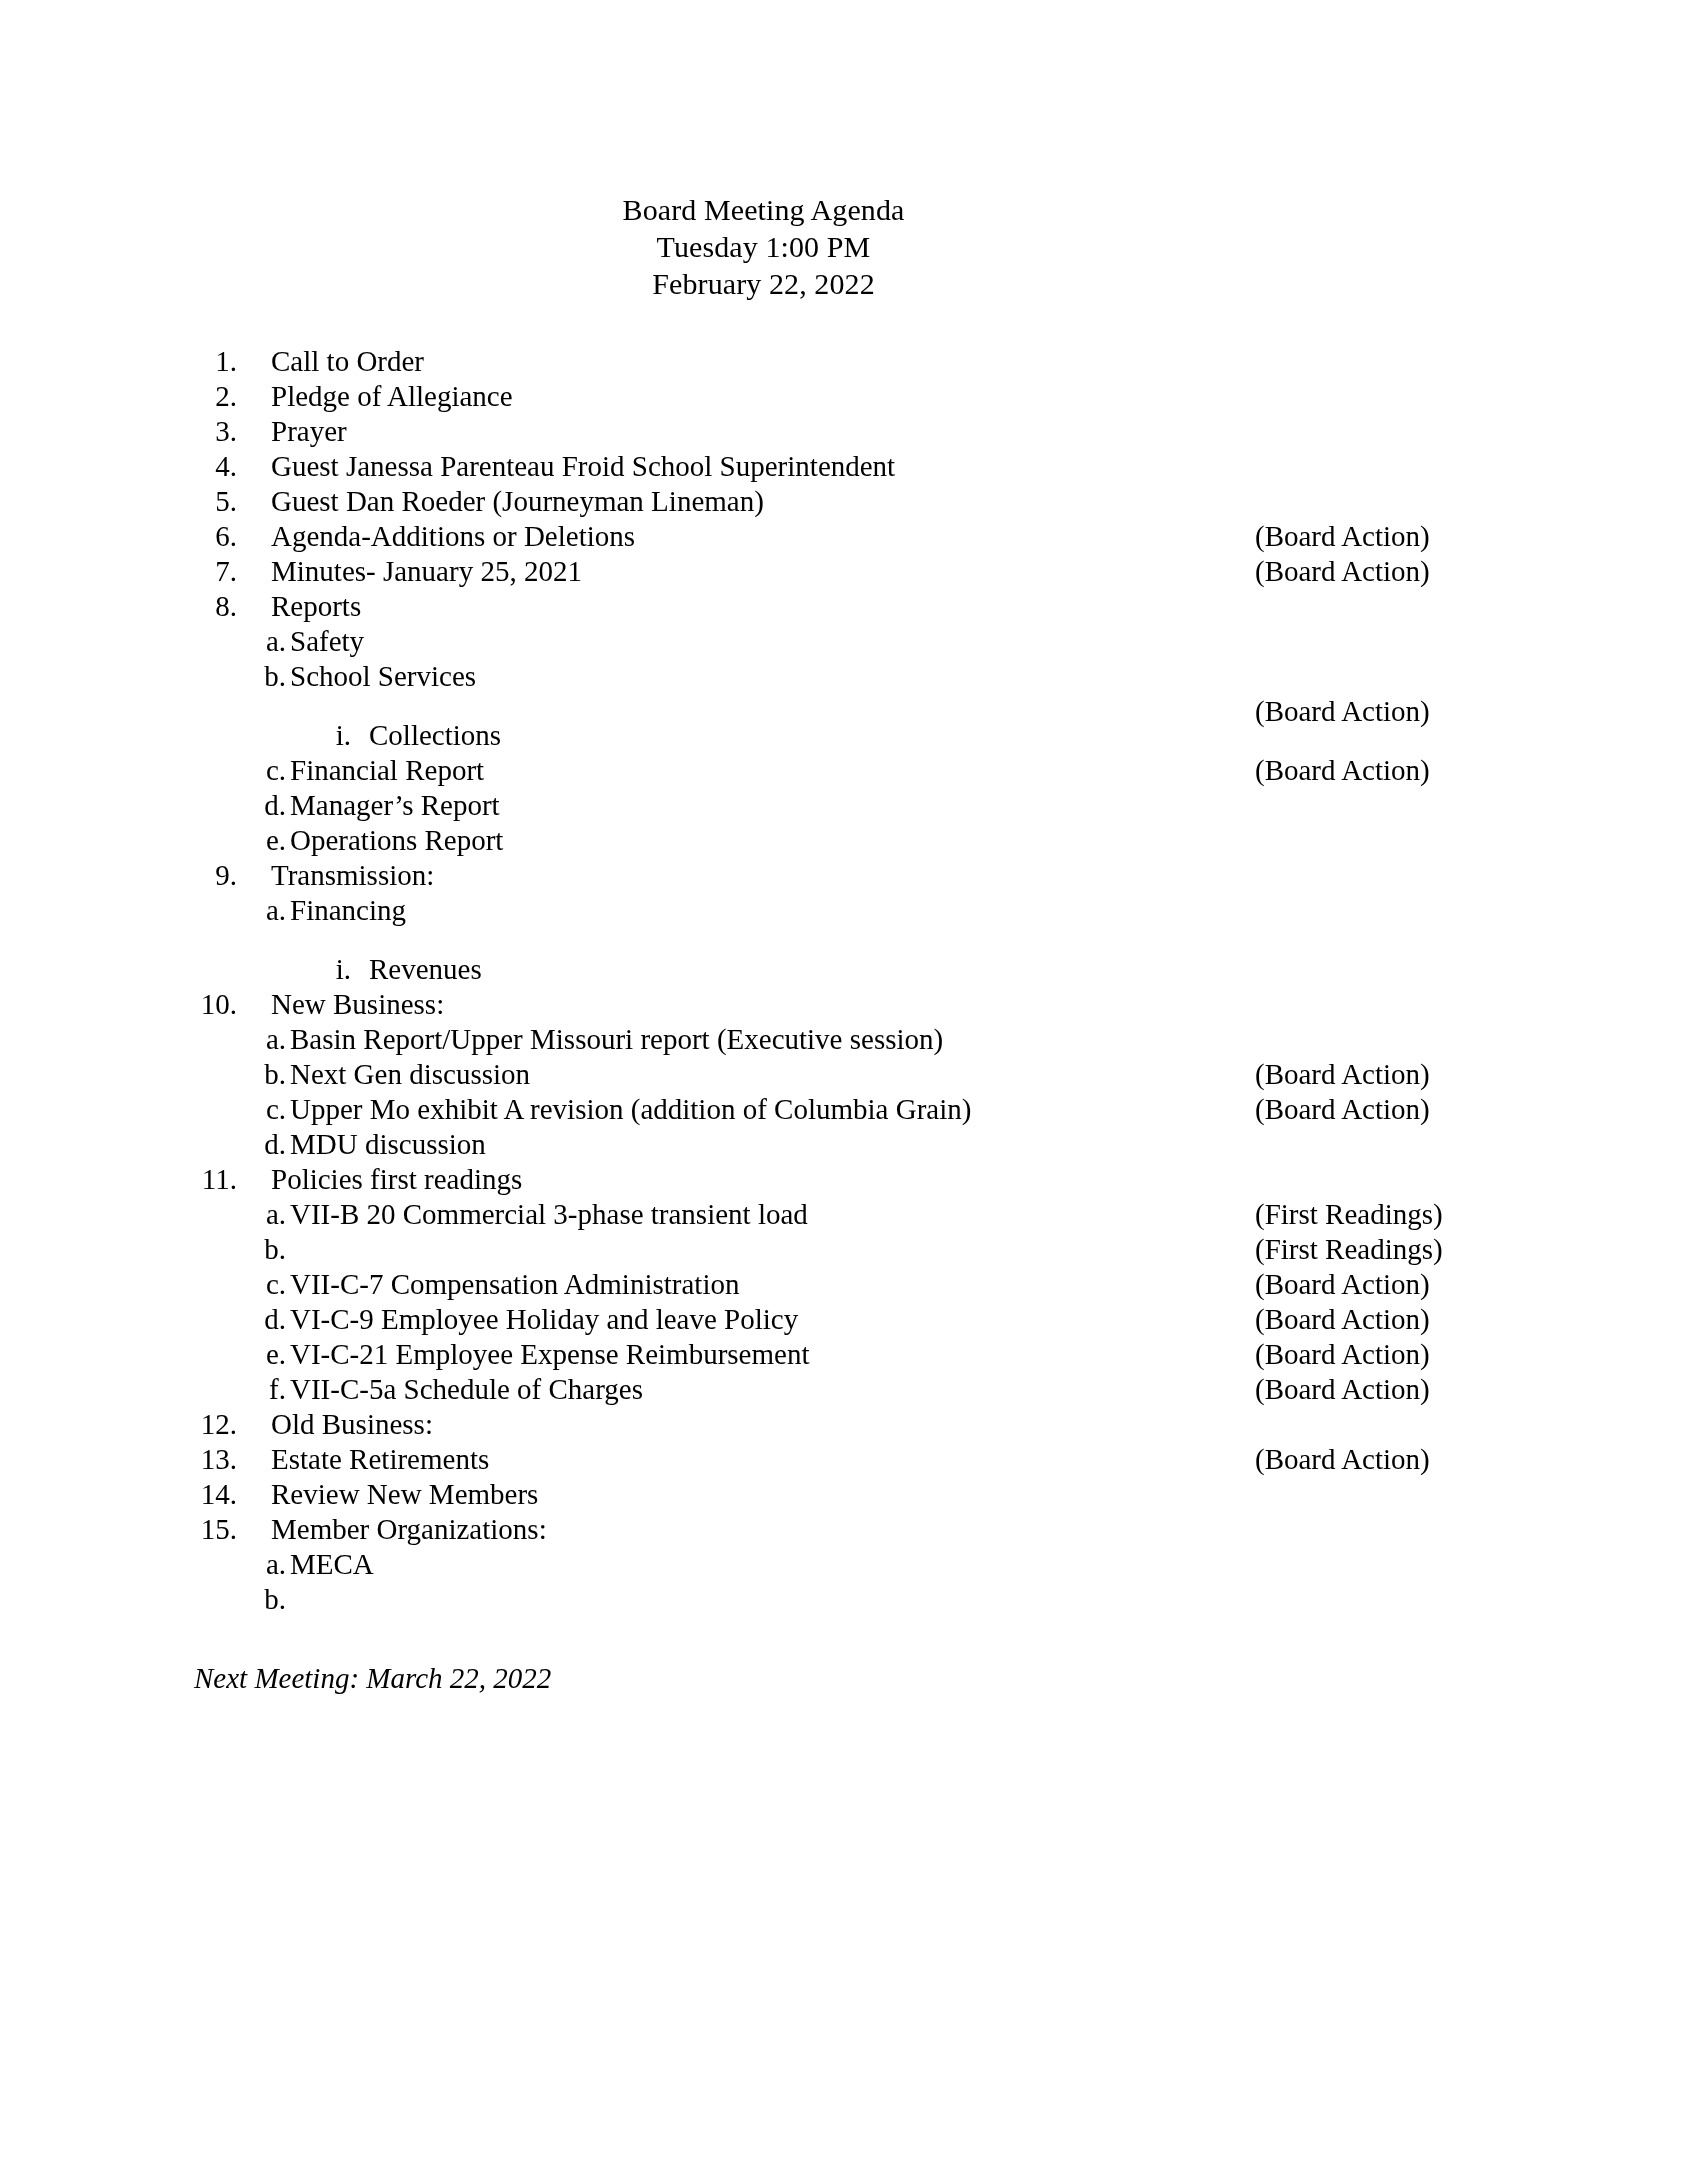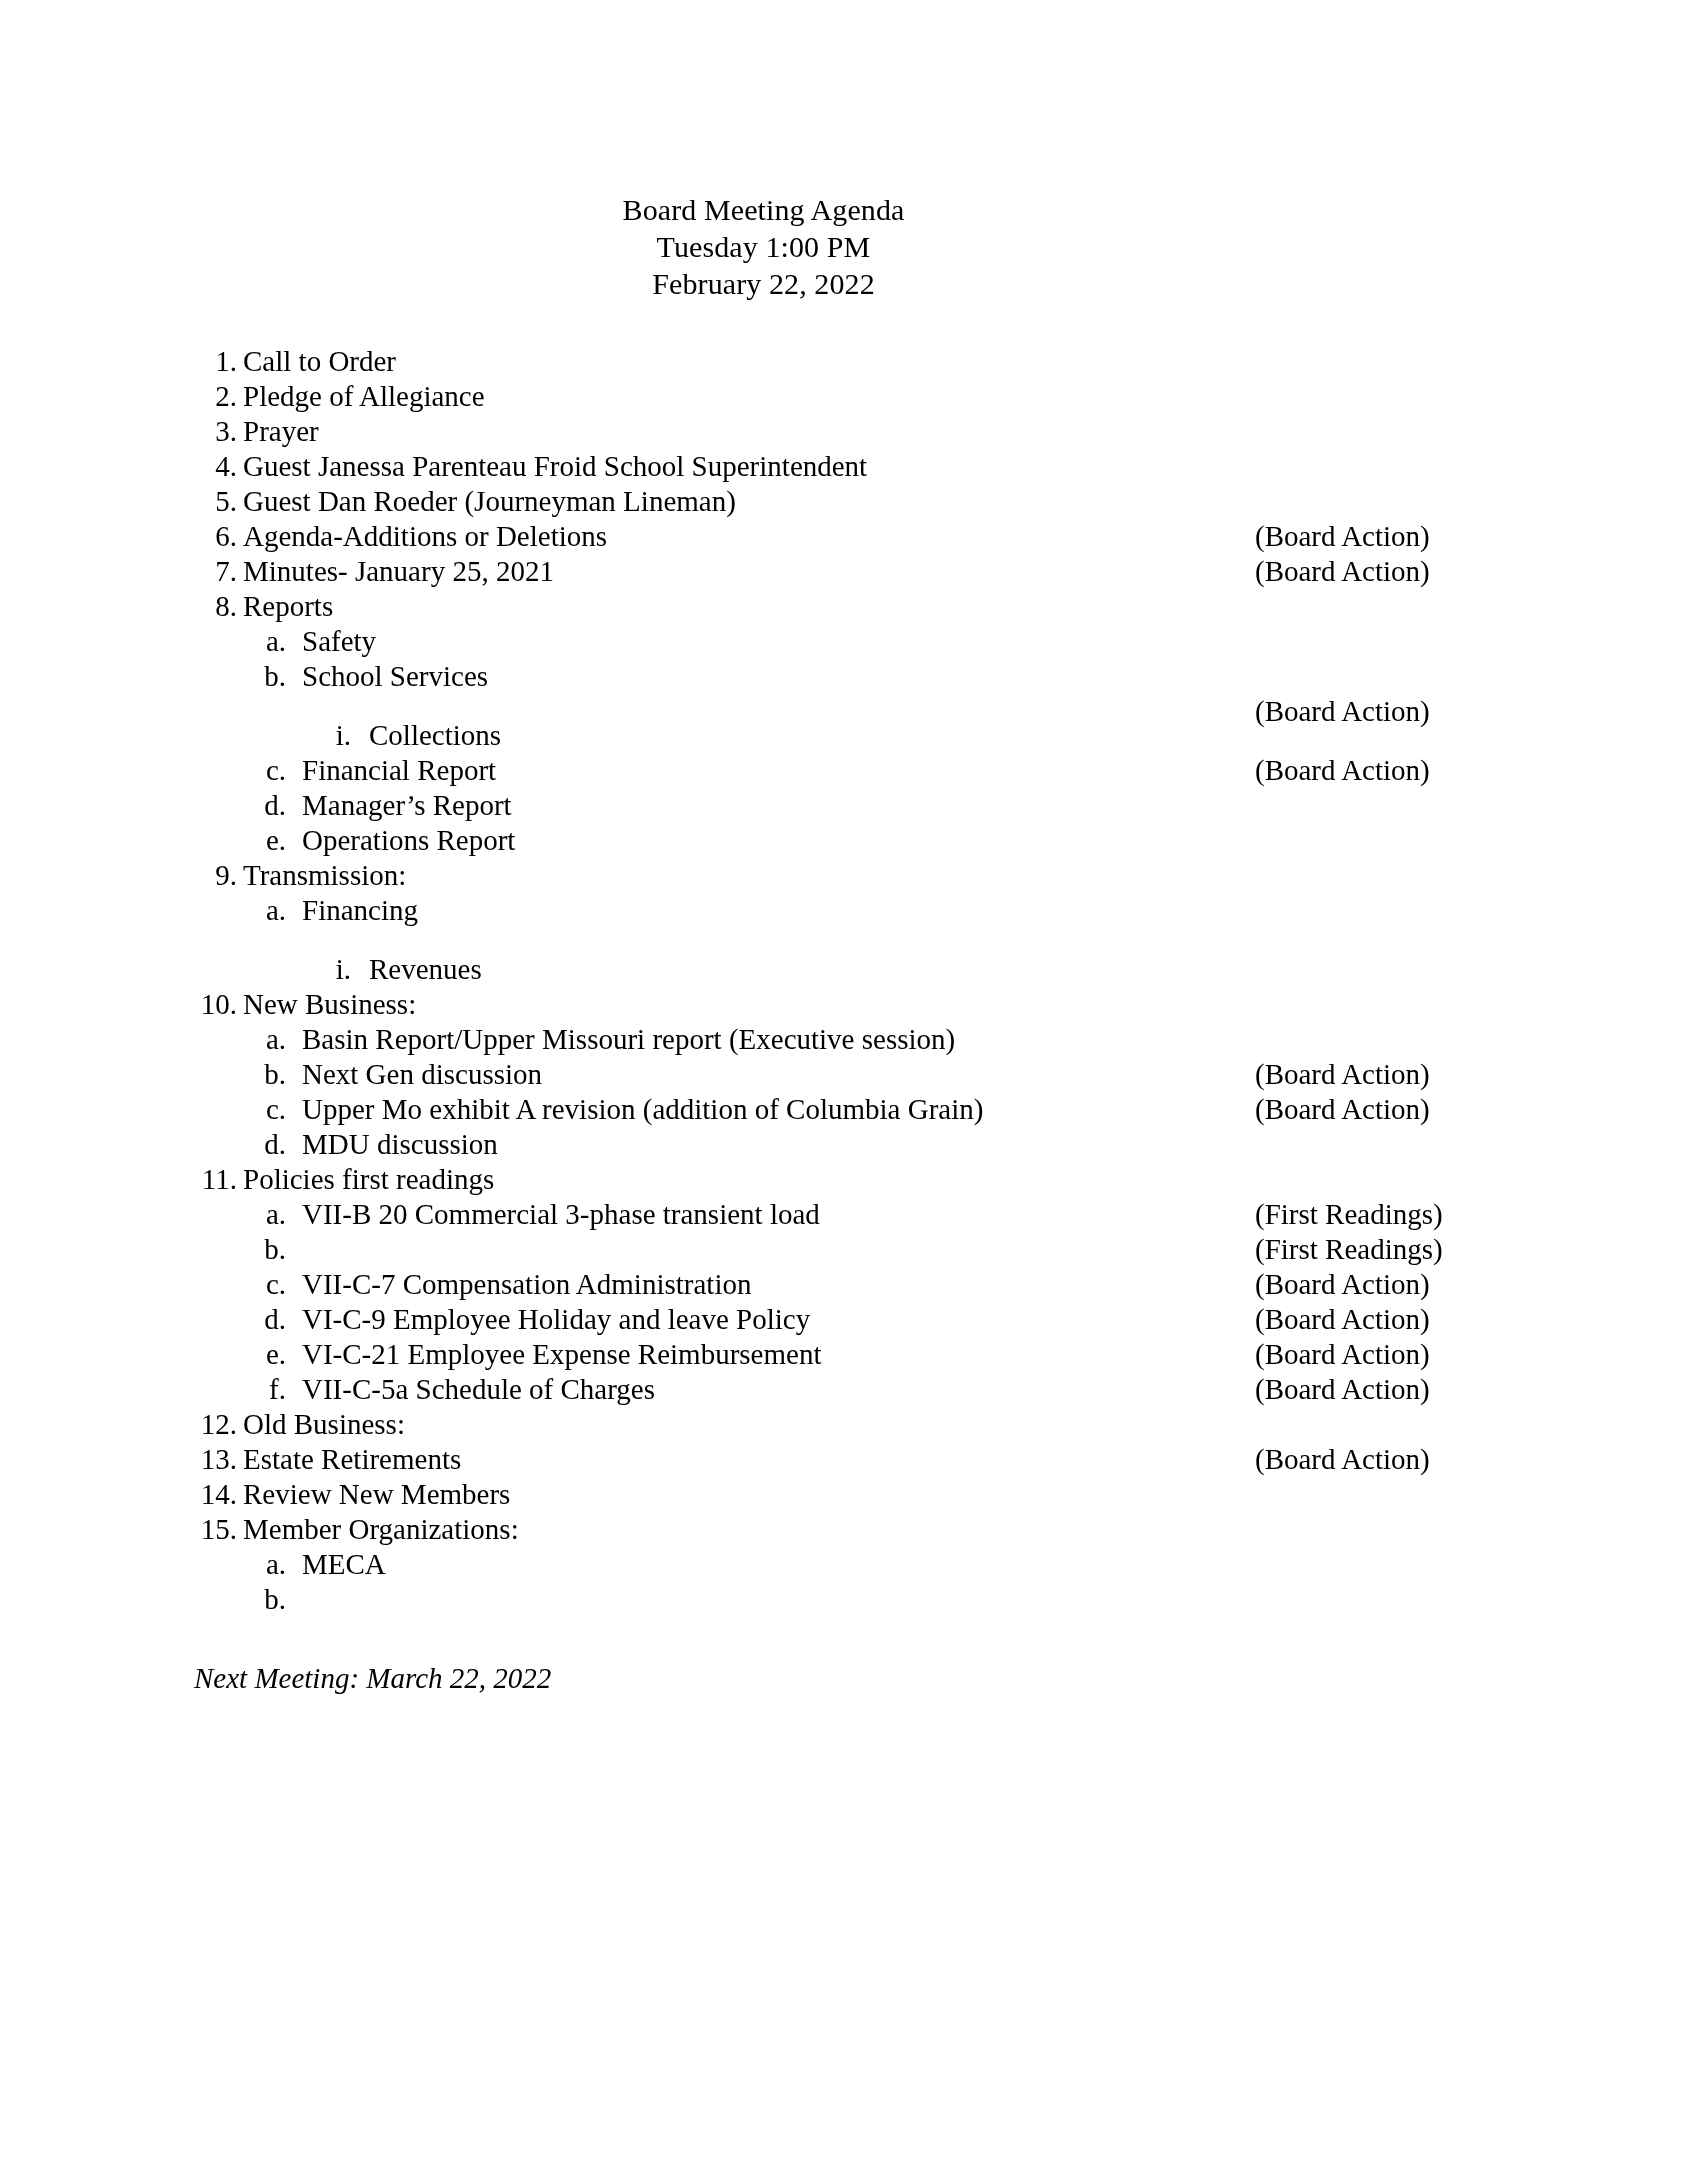--- a/index.html
+++ b/index.html
@@ -63,28 +63,28 @@
     flex: 0 0 auto;
     margin-left: auto;
     padding-right: 0;
   }
 
   
   .lvl1 .marker {
     width: 67px;
     margin-left: 170px;
   }
-  .lvl1 .label { margin-left: 6px; }
+  .lvl1 .label { margin-left: 34px; }
 
   
   .lvl2 .marker {
     width: 40px;
     margin-left: 246px;
   }
-  .lvl2 .label { margin-left: 16px; }
+  .lvl2 .label { margin-left: 4px; }
 
   
   .lvl3 .marker {
     width: 26px;
     margin-left: 325px;
   }
   .lvl3 .label { margin-left: 18px; margin-top: 24px; }
   .row .annot {
     position: absolute;
     left: 1255px;

